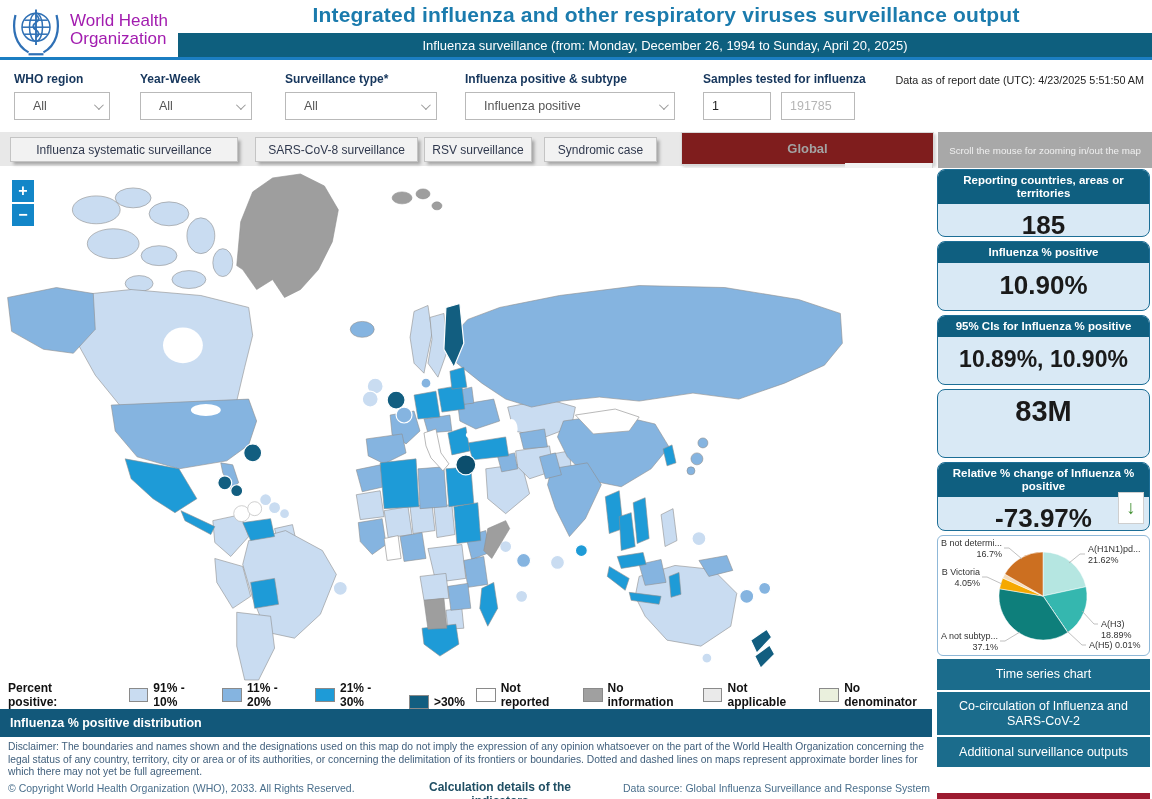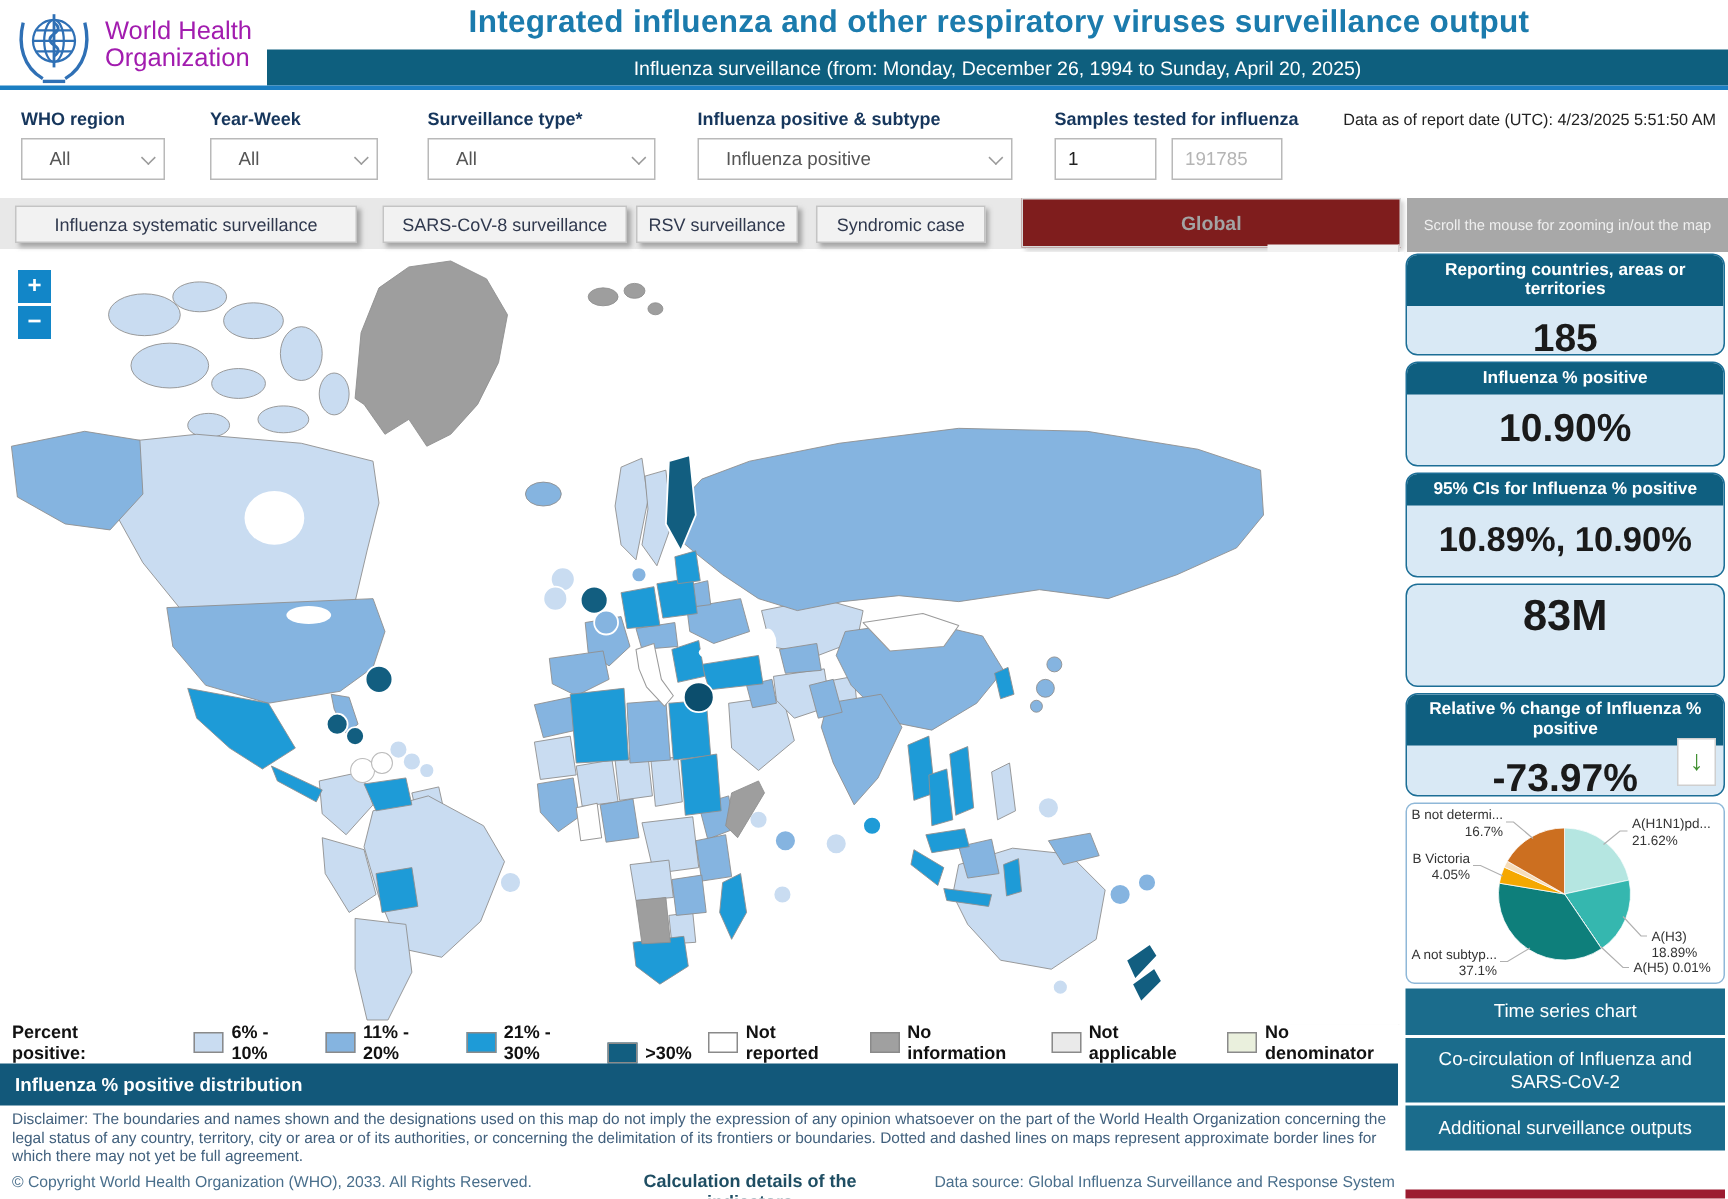--- a/index.html
+++ b/index.html
@@ -298,21 +298,21 @@
     </g>
   </svg>
   <div class="zoom-btn" style="top:12px">+</div>
   <div class="zoom-btn" style="top:36px">−</div>
 </div>
 
 <div class="abs legend-row">
   <span class="legend-title">Percent positive:</span>
   <span class="legend-item">
       <span class="sw" style="background: rgb(201, 220, 241);"></span>
-      <span class="lbl">6% - 10%</span>
+      <span class="lbl">91% - 10%</span>
     </span>
   <span class="legend-item">
       <span class="sw" style="background: rgb(133, 180, 224);"></span>
       <span class="lbl">11% - 20%</span>
     </span>
   <span class="legend-item">
       <span class="sw" style="background: rgb(30, 155, 215);"></span>
       <span class="lbl">21% - 30%</span>
     </span>
   <span class="legend-item">

